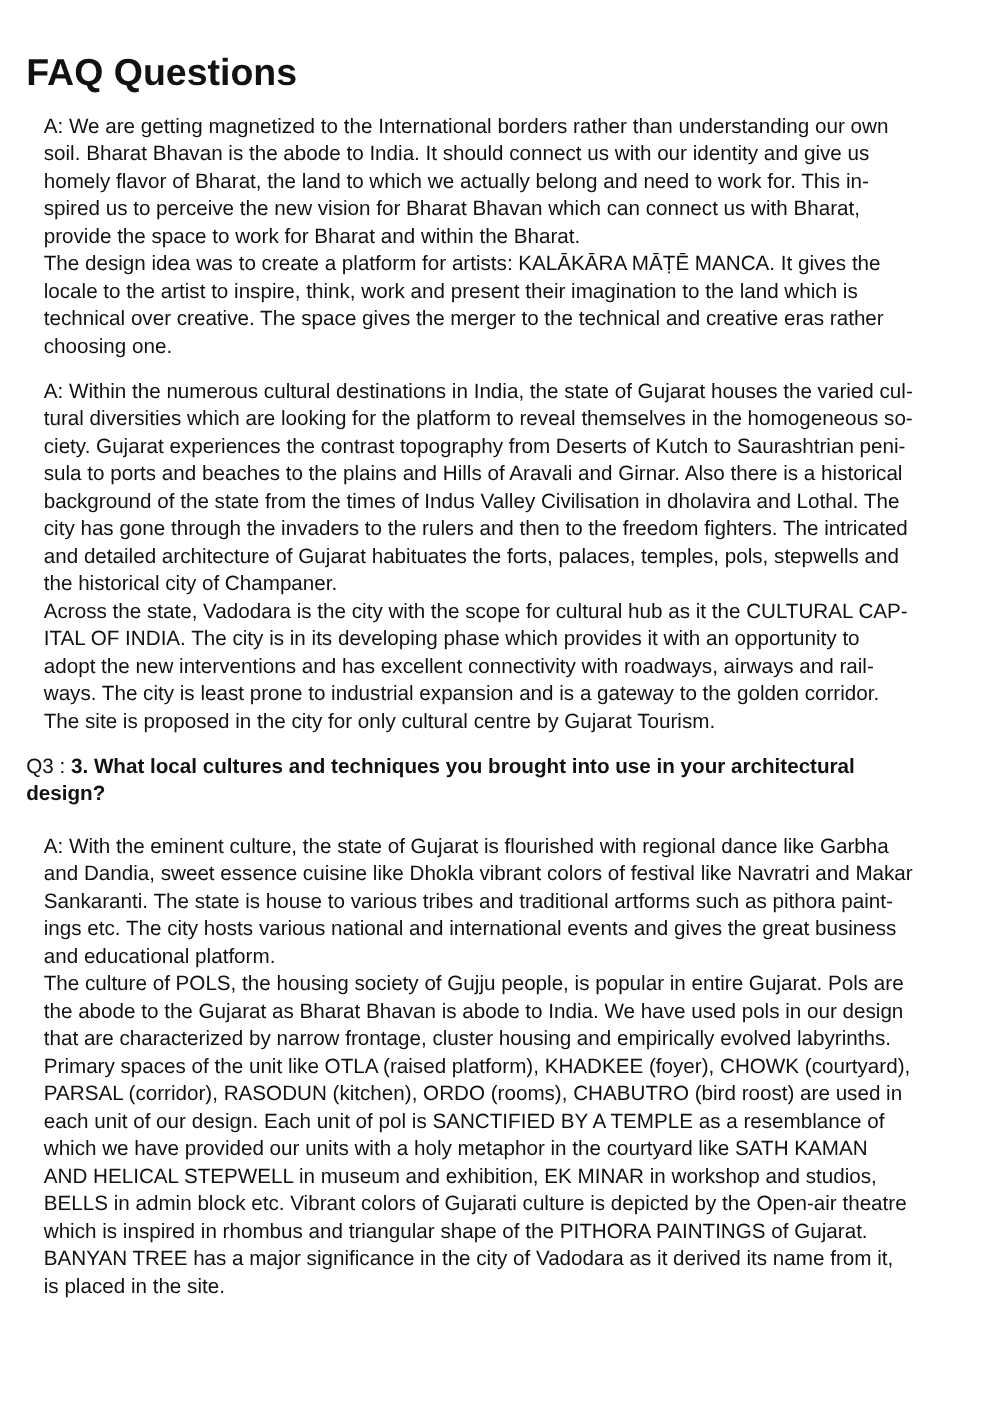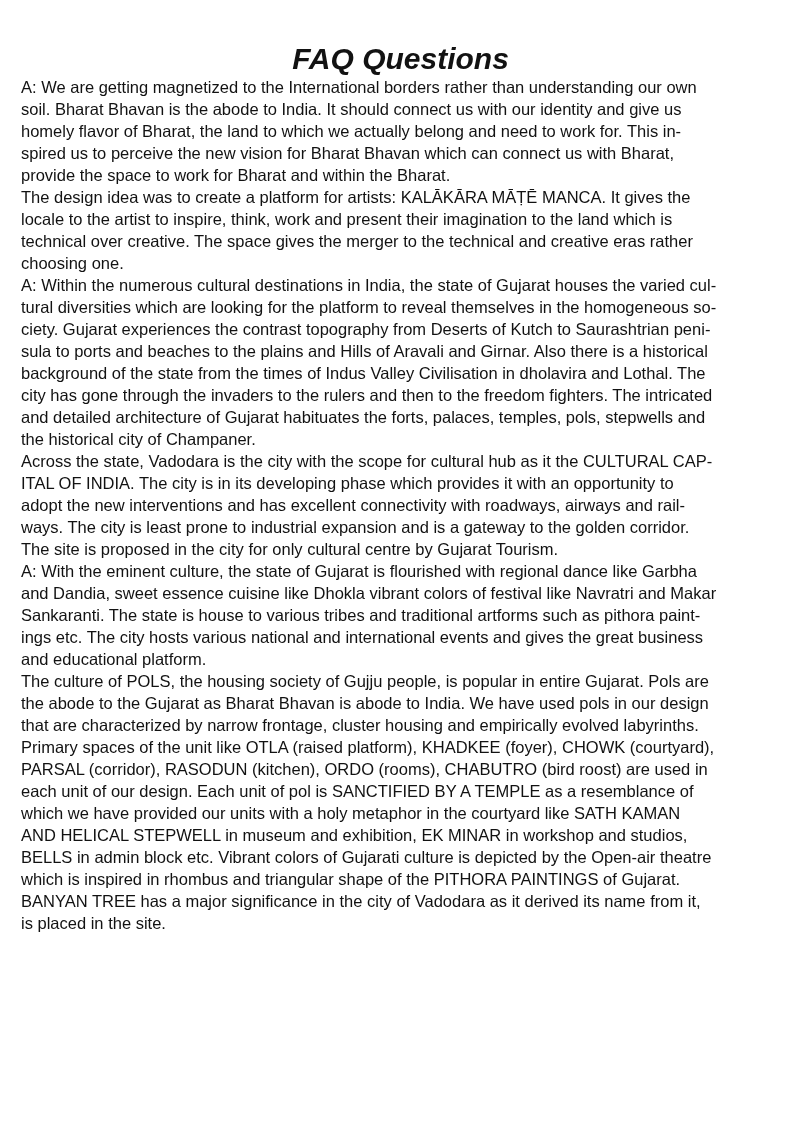--- a/index.html
+++ b/index.html
@@ -18,41 +18,40 @@
   .page {
     box-sizing: border-box;
     width: 800px;
     height: 1132px;
     padding: 0 20px 0 21px;
   }
   .doc-title {
     font-size: 30px;
     font-weight: bold;
     line-height: 34px;
-    text-align: center;
+    text-align: left;
     margin: 42px 0 0 0;
     letter-spacing: 0;
-    font-style: italic;
   }
   .faq-question {
     font-size: 16.5px;
     line-height: 22px;
     margin: 8px 0 20px 0;
     white-space: pre-wrap;
   }
   .faq-question .q-label {
     font-weight: normal;
   }
   .faq-question .q-text {
     font-weight: bold;
   }
   .faq-answer {
     font-size: 16.5px;
     line-height: 22px;
-    margin: 0;
+    margin: 14px;
     white-space: pre-wrap;
   }
 </style>
 </head>
 <body>
 
 <div class="page">
 
   <h1 class="doc-title">FAQ Questions</h1>
 
@@ -78,20 +77,22 @@
 and detailed architecture of Gujarat habituates the forts, palaces, temples, pols, stepwells and
 the historical city of Champaner.
 Across the state, Vadodara is the city with the scope for cultural hub as it the CULTURAL CAP-
 ITAL OF INDIA. The city is in its developing phase which provides it with an opportunity to
 adopt the new interventions and has excellent connectivity with roadways, airways and rail-
 ways. The city is least prone to industrial expansion and is a gateway to the golden corridor.
 The site is proposed in the city for only cultural centre by Gujarat Tourism.</p>
   </section>
 
   <section>
+    <p class="faq-question"><span class="q-label">Q3 : </span><span class="q-text">3. What local cultures and techniques you brought into use in your architectural
+design?</span></p>
     <p class="faq-answer">A: With the eminent culture, the state of Gujarat is flourished with regional dance like Garbha
 and Dandia, sweet essence cuisine like Dhokla vibrant colors of festival like Navratri and Makar
 Sankaranti. The state is house to various tribes and traditional artforms such as pithora paint-
 ings etc. The city hosts various national and international events and gives the great business
 and educational platform.
 The culture of POLS, the housing society of Gujju people, is popular in entire Gujarat. Pols are
 the abode to the Gujarat as Bharat Bhavan is abode to India. We have used pols in our design
 that are characterized by narrow frontage, cluster housing and empirically evolved labyrinths.
 Primary spaces of the unit like OTLA (raised platform), KHADKEE (foyer), CHOWK (courtyard),
 PARSAL (corridor), RASODUN (kitchen), ORDO (rooms), CHABUTRO (bird roost) are used in

